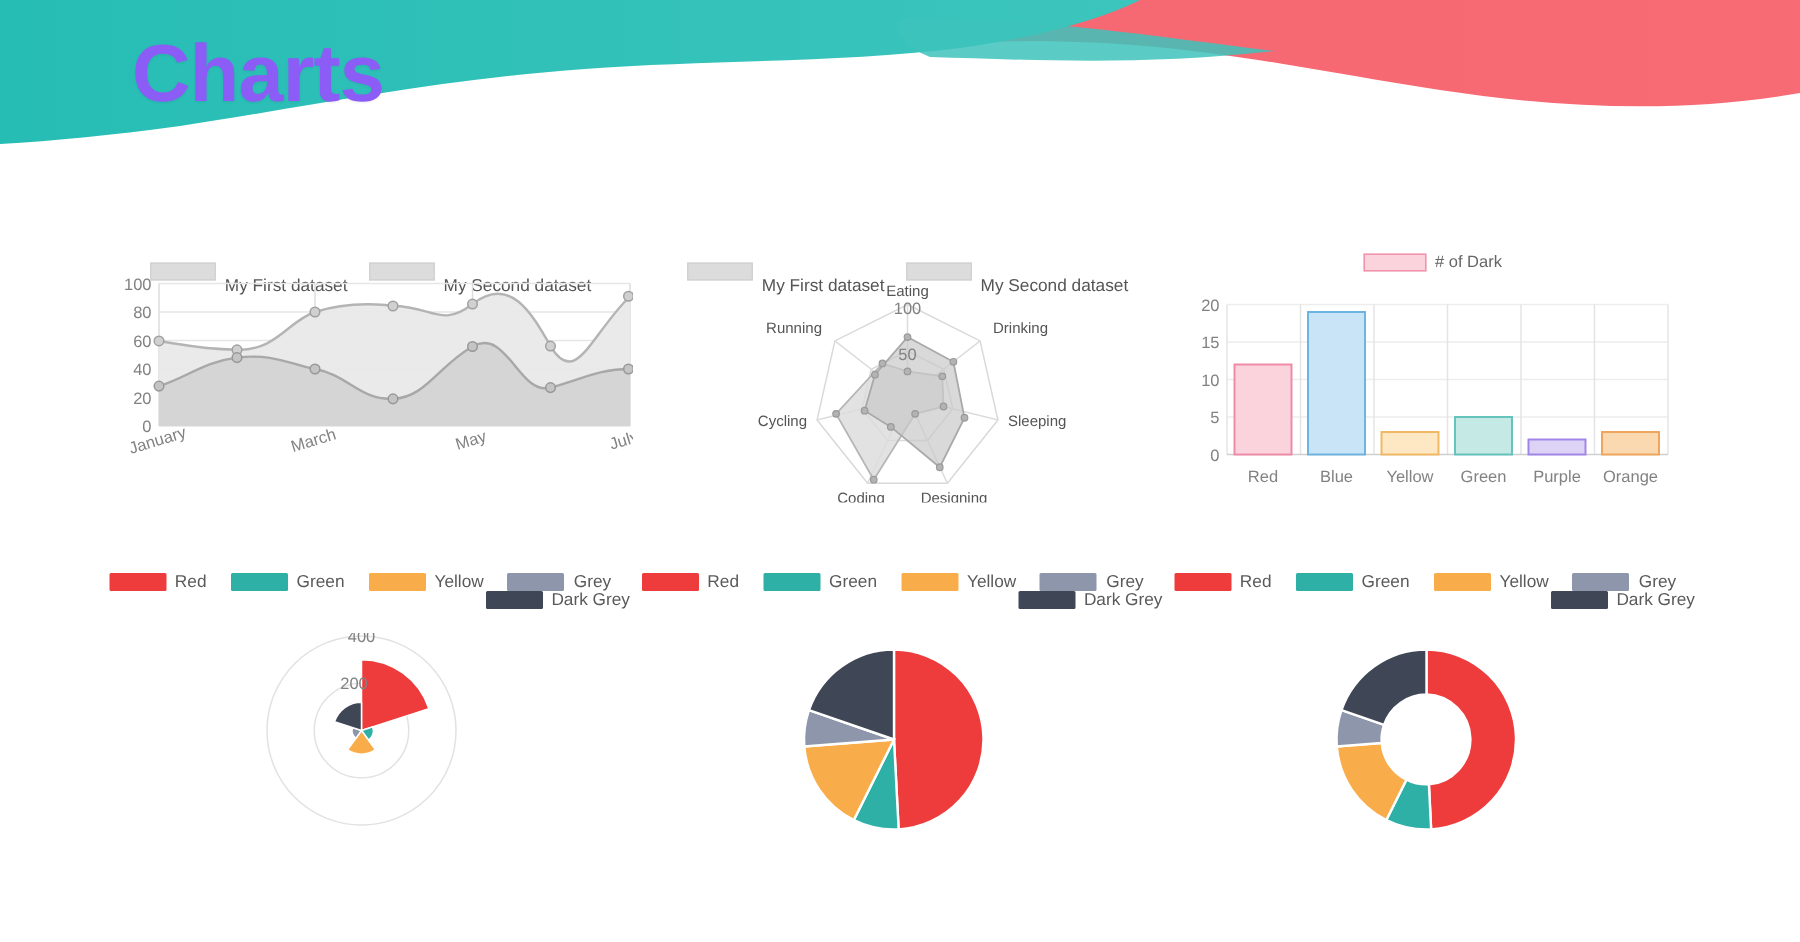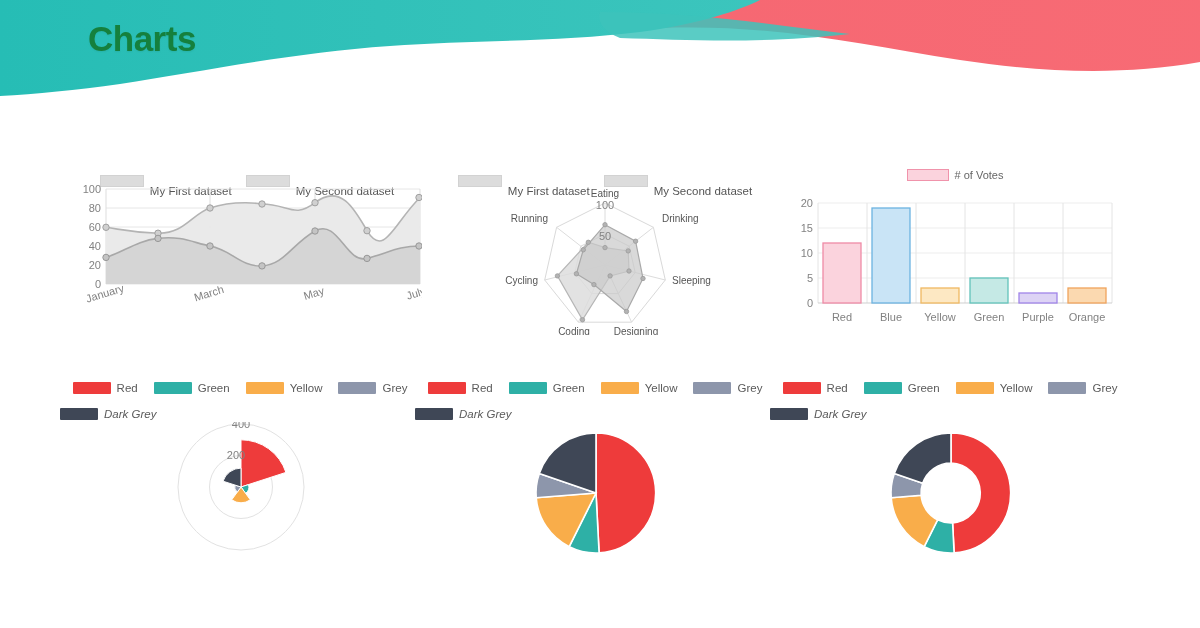--- a/index.html
+++ b/index.html
@@ -9,21 +9,21 @@
     font-family: "Liberation Sans", sans-serif;
     overflow: hidden;
   }
   #page { position: relative; width: 1200px; height: 628px; background: #fff; }
 
   
   .header-wrap { position: absolute; left: 0; top: 0; width: 1200px; height: 112px; overflow: hidden; }
   .header-wrap svg { display: block; }
   .page-title {
     position: absolute; left: 88px; top: 20px;
-    font-size: 35px; font-weight: bold; color: #15803d;
+    font-size: 54px; font-weight: bold; color: #8b5cf6;
     letter-spacing: -0.5px; line-height: 1.1;
     text-shadow: 0 1px 2px rgba(0,0,0,0.07);
   }
   .panel { position: absolute; }
 
   .legend { display: flex; justify-content: center; align-items: center; gap: 10px; flex-wrap: wrap; }
   .legend-item { display: flex; align-items: center; gap: 6px; }
   .swatch { display: inline-block; }
   .legend-label { font-size: 11px; color: #666; white-space: nowrap; }
 
@@ -31,21 +31,21 @@
   .sw-grey { width: 44px; height: 12px; background: #dcdcdc; border: 1px solid #d2d2d2; }
   .lg-grey .legend-label { font-size: 11.5px; color: #555; margin-top: 20px; }
 
   
   .sw-votes { width: 42px; height: 12px; background: #fbd3dd; border: 1px solid #f093ab; }
 
   
   .sw-col { width: 38px; height: 12px; border-radius: 1px; }
   .lg-colors .legend-label { font-size: 11.5px; color: #5a5a5a; }
   .lg-colors-row1 { display:flex; justify-content:center; gap:16px; }
-  .lg-colors-row2 { display:flex; justify-content:flex-start; margin-top:14px;font-style:italic; }
+  .lg-colors-row2 { display:flex; justify-content:flex-end; margin-top:0; }
   .radar-label { font-size: 10px; fill: #555; font-family: "Liberation Sans", sans-serif; }
   .tick-text { font-size: 11px; fill: #828282; font-family: "Liberation Sans", sans-serif; }
 </style>
 </head>
 <body>
 
 <div id="page">
 
   <div class="header-wrap">
     <svg width="1200" height="112" viewBox="0 0 1200 112" xmlns="http://www.w3.org/2000/svg">
@@ -217,21 +217,21 @@
         <text class="radar-label" x="108" y="37" text-anchor="end">Running</text>
       </g>
     </svg>
   </div>
 
   <div class="panel" style="left:790px; top:165px; width:330px; height:165px;">
 
     <div class="legend" style="height:20px;">
       <div class="legend-item">
         <span class="swatch sw-votes"></span>
-        <span class="legend-label"># of Votes</span>
+        <span class="legend-label"># of Dark</span>
       </div>
     </div>
 
     <svg width="330" height="145" viewBox="0 0 330 145" style="position:absolute;left:0;top:18px;">
 
       <g stroke="#ededed" stroke-width="1">
         <line x1="28" y1="20" x2="322" y2="20"></line>
         <line x1="28" y1="45" x2="322" y2="45"></line>
         <line x1="28" y1="70" x2="322" y2="70"></line>
         <line x1="28" y1="95" x2="322" y2="95"></line>

